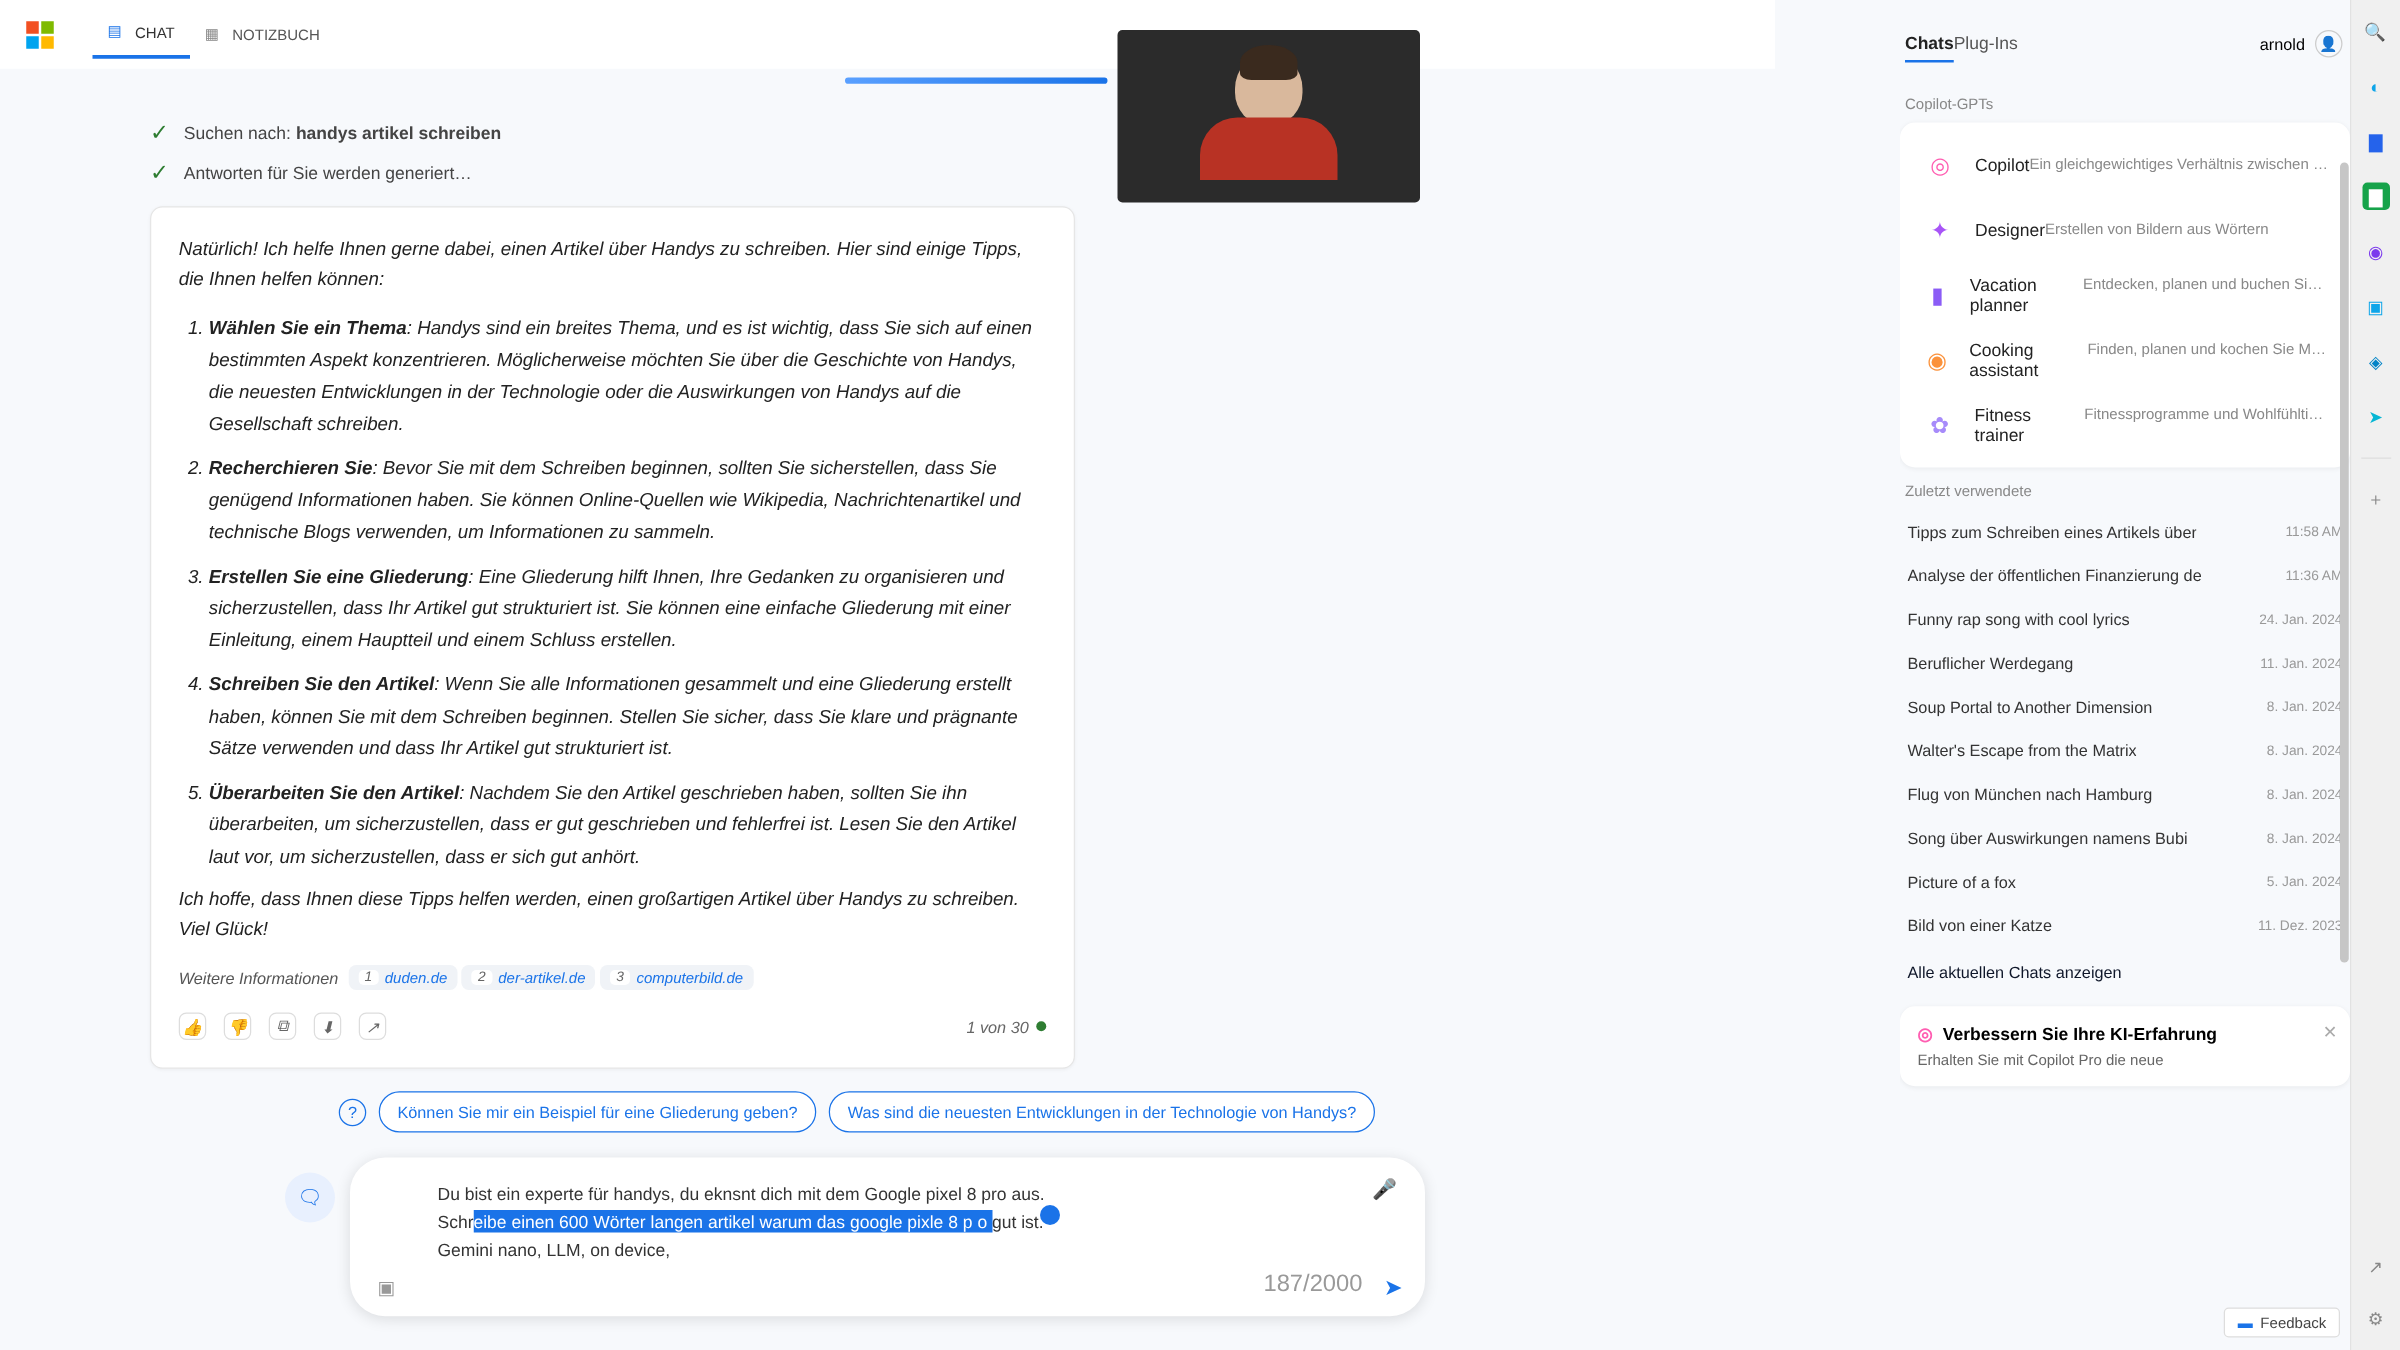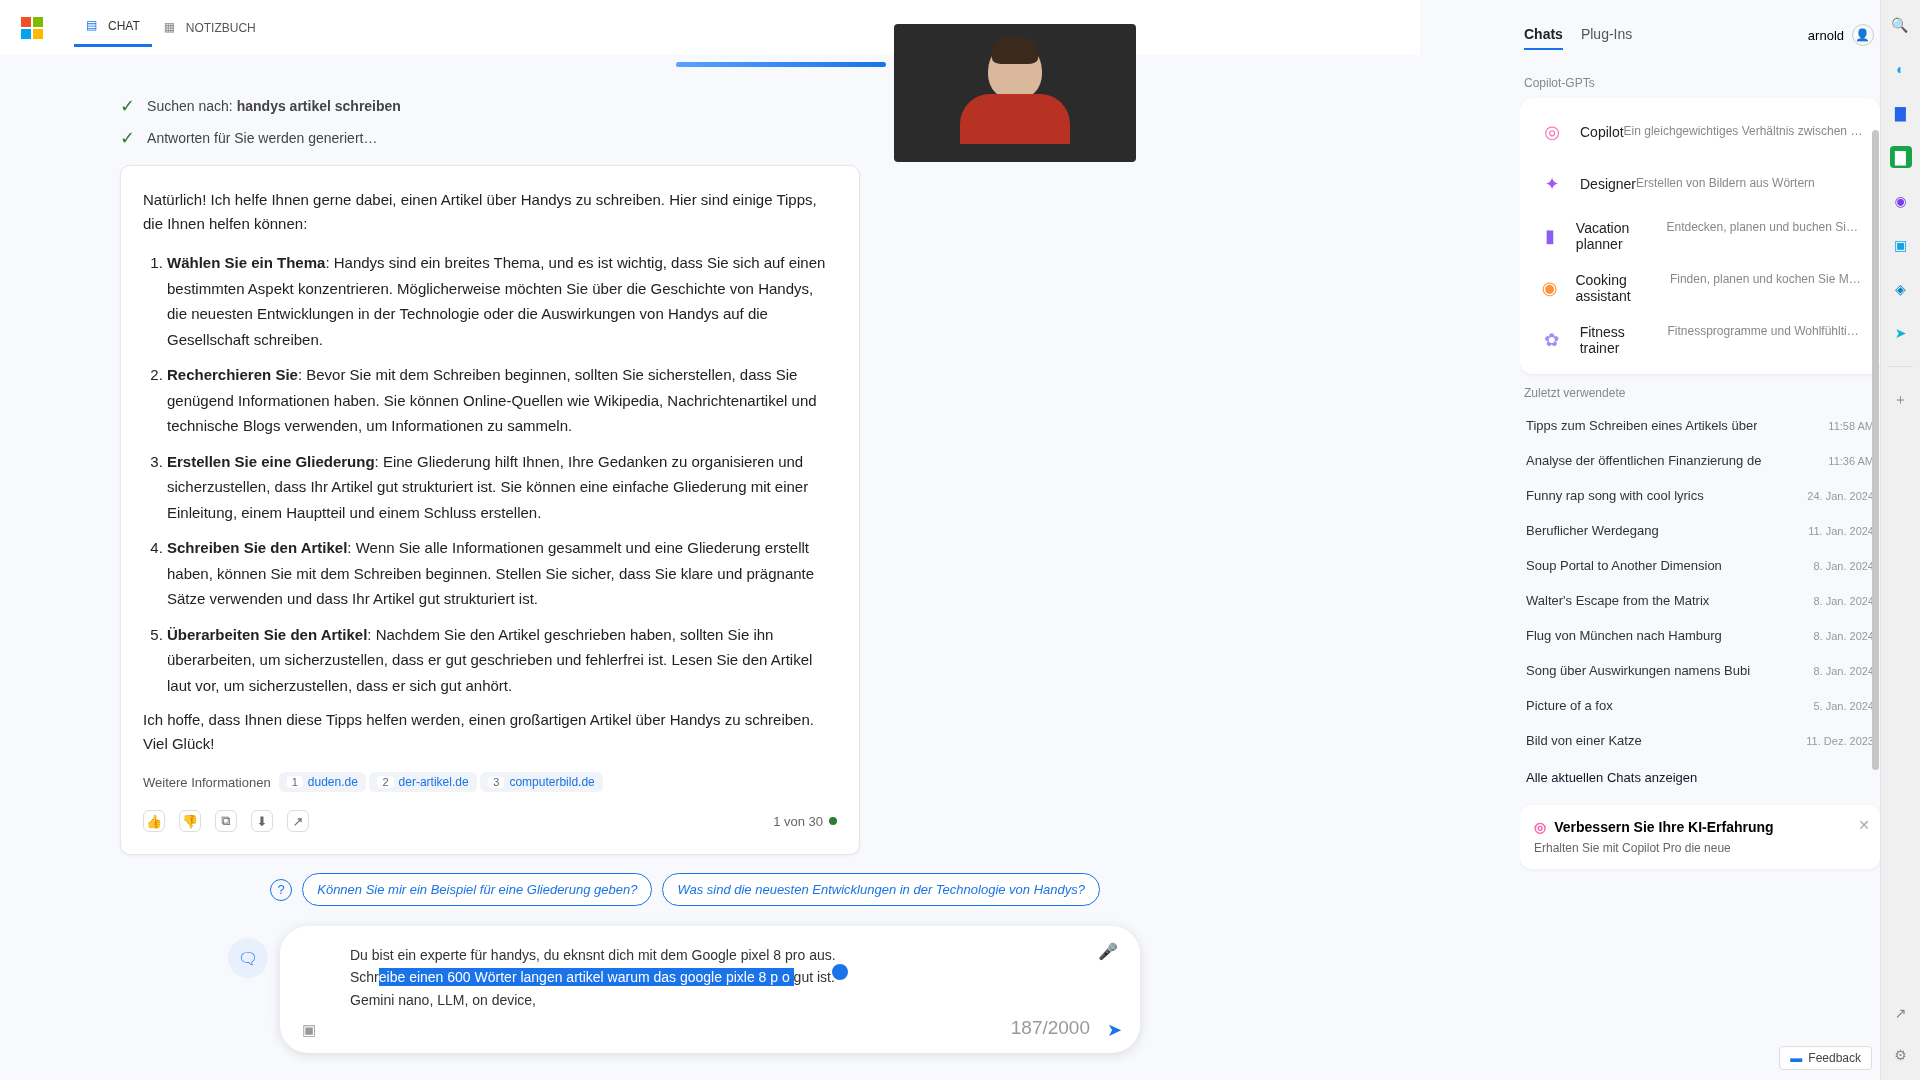--- a/index.html
+++ b/index.html
@@ -7,47 +7,47 @@
 .main-area{position:absolute;left:0;top:0;width:1420px;height:1080px;overflow-y:auto;}
 .header{display:flex;align-items:center;padding:8px 20px;background:#fff;}
 .logo{width:24px;height:24px;margin-right:30px;}
 .logo svg{width:100%;height:100%;}
 .tab{display:flex;align-items:center;padding:10px 12px;font-size:12px;color:#555;cursor:pointer;}
 .tab.active{border-bottom:3px solid #1a73e8;color:#333;font-weight:500;}
 .tab-icon{width:16px;height:16px;margin-right:6px;}
 .content{padding:40px 120px 20px 120px;}
 .status-line{display:flex;align-items:center;margin-bottom:10px;font-size:14px;color:#444;}
 .check-icon{color:#2e7d32;margin-right:12px;font-size:18px;}
-.response-card{background:#fff;border:1px solid #e6e6e6;border-radius:10px;padding:22px;margin-top:16px;max-width:740px;box-shadow:0 1px 3px rgba(0,0,0,0.05);}
+.response-card{background:#fff;border:1px solid #e6e6e6;border-radius:10px;padding:22px;margin-top:16px;max-width:740px;box-shadow:0 1px 3px rgba(0,0,0,0.05);font-style:italic;}
 .response-card p{font-size:15px;line-height:1.6;color:#222;margin-bottom:14px;}
 .response-card ol{padding-left:24px;}
 .response-card li{font-size:15px;line-height:1.7;color:#222;margin-bottom:10px;}
 .response-card li b{font-weight:600;}
 .more-info{display:flex;align-items:center;gap:8px;margin-top:16px;font-size:13px;color:#555;}
 .info-chip{display:inline-flex;align-items:center;background:#f0f3f7;border-radius:6px;padding:3px 8px;font-size:12px;color:#1a73e8;cursor:pointer;}
 .info-chip .num{background:#fff;border-radius:4px;padding:0 5px;margin-right:5px;color:#666;font-size:11px;}
 .card-footer{display:flex;justify-content:space-between;align-items:center;margin-top:18px;}
 .action-icons{display:flex;gap:14px;}
 .action-icons span{width:22px;height:22px;border:1px solid #ddd;border-radius:6px;display:flex;align-items:center;justify-content:center;font-size:13px;color:#666;cursor:pointer;}
 .counter{font-size:13px;color:#666;display:flex;align-items:center;gap:6px;}
 .green-dot{width:8px;height:8px;background:#2e7d32;border-radius:50%;}
 .suggestions{display:flex;justify-content:flex-end;gap:10px;margin-top:18px;max-width:980px;align-items:center;}
 .help-ico{width:22px;height:22px;border:1px solid #1a73e8;border-radius:50%;color:#1a73e8;display:flex;align-items:center;justify-content:center;font-size:13px;}
-.sugg-chip{border:1px solid #1a73e8;border-radius:18px;padding:8px 14px;font-size:13px;color:#1a73e8;cursor:pointer;background:#fff;font-style:italic;}
+.sugg-chip{border:1px solid #1a73e8;border-radius:18px;padding:8px 14px;font-size:13px;color:#1a73e8;cursor:pointer;background:#fff;}
 .input-box{position:relative;max-width:860px;margin:20px auto 0;background:#fff;border-radius:28px;box-shadow:0 2px 12px rgba(0,0,0,0.12);padding:18px 60px 42px 70px;}
 .topic-btn{position:absolute;left:-52px;top:12px;width:40px;height:40px;background:#e8f0fe;border-radius:50%;display:flex;align-items:center;justify-content:center;color:#1a73e8;}
 .input-text{font-size:14px;line-height:1.6;color:#333;}
 .input-text .hl{background:#1a73e8;color:#fff;padding:1px 0;}
 .cursor-dot{position:absolute;width:16px;height:16px;background:#1a73e8;border-radius:50%;left:552px;top:38px;}
 .mic-ico{position:absolute;right:22px;top:16px;color:#1a73e8;font-size:16px;}
 .img-ico{position:absolute;left:22px;bottom:14px;color:#999;font-size:15px;}
 .char-count{position:absolute;right:50px;bottom:14px;font-size:19px;color:#999;}
 .send-ico{position:absolute;right:18px;bottom:12px;color:#1a73e8;font-size:18px;}
 .sidebar{position:absolute;right:40px;top:0;width:360px;height:1080px;padding-top:20px;overflow:hidden;}
-.side-tabs{display:flex;gap:18px;padding:6px 4px 14px;}
+.side-tabs{display:flex;padding:6px 4px 14px;}
 .side-tab{font-size:14px;color:#555;cursor:pointer;padding-bottom:6px;}
 .side-tab.active{font-weight:600;color:#222;border-bottom:2px solid #1a73e8;}
 .user-area{position:absolute;right:6px;top:24px;display:flex;align-items:center;gap:8px;font-size:13px;color:#000000;margin-left:16px;}
 .avatar{width:22px;height:22px;border-radius:50%;border:1px solid #ccc;display:flex;align-items:center;justify-content:center;font-size:12px;}
 .section-label{font-size:12px;color:#888;margin:12px 0 8px 4px;}
 .gpt-list{background:#fff;border-radius:12px;padding:8px;box-shadow:0 1px 4px rgba(0,0,0,0.06);}
 .gpt-item{display:flex;align-items:center;gap:12px;padding:10px 8px;border-radius:8px;cursor:pointer;}
 .gpt-ico{width:32px;height:32px;border-radius:8px;display:flex;align-items:center;justify-content:center;font-size:18px;}
 .gpt-txt{display:flex;flex-direction:row;}
 .gpt-name{font-size:14px;color:#222;font-weight:500;}

